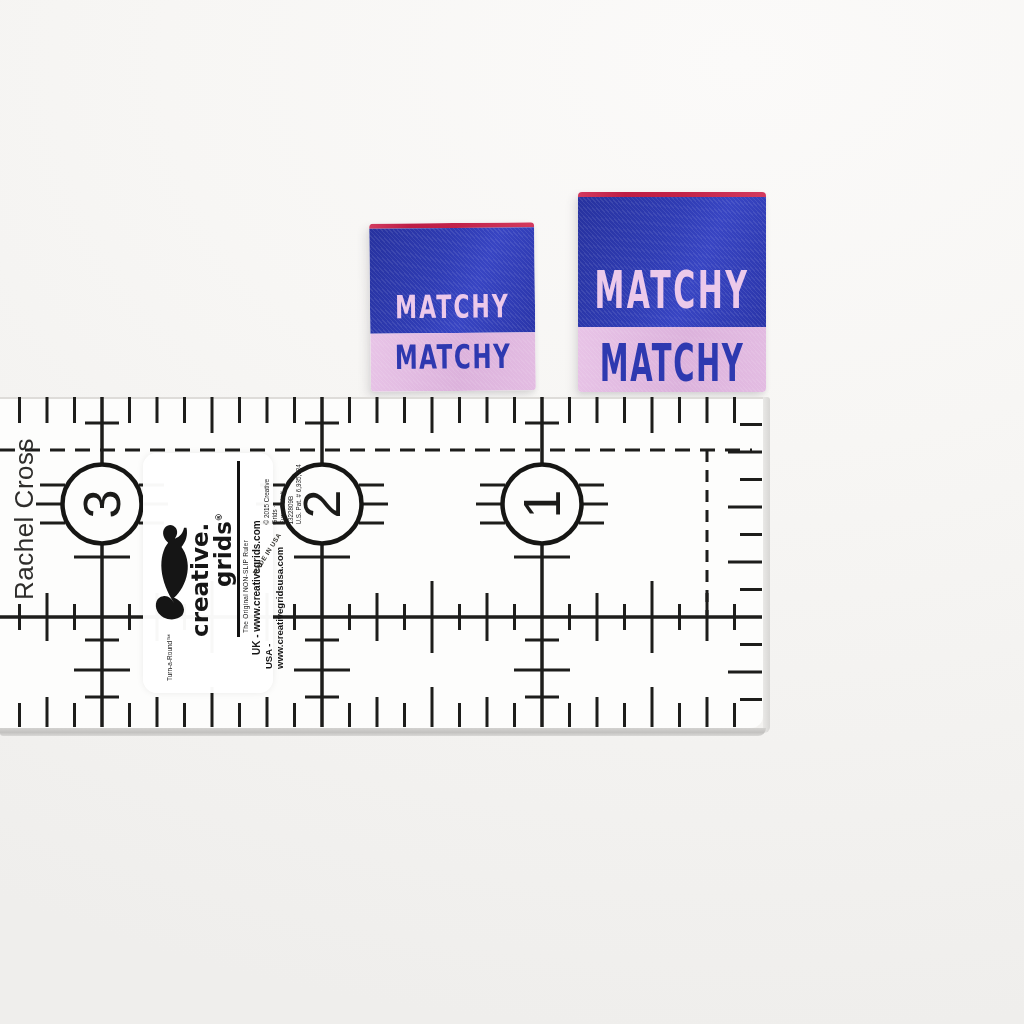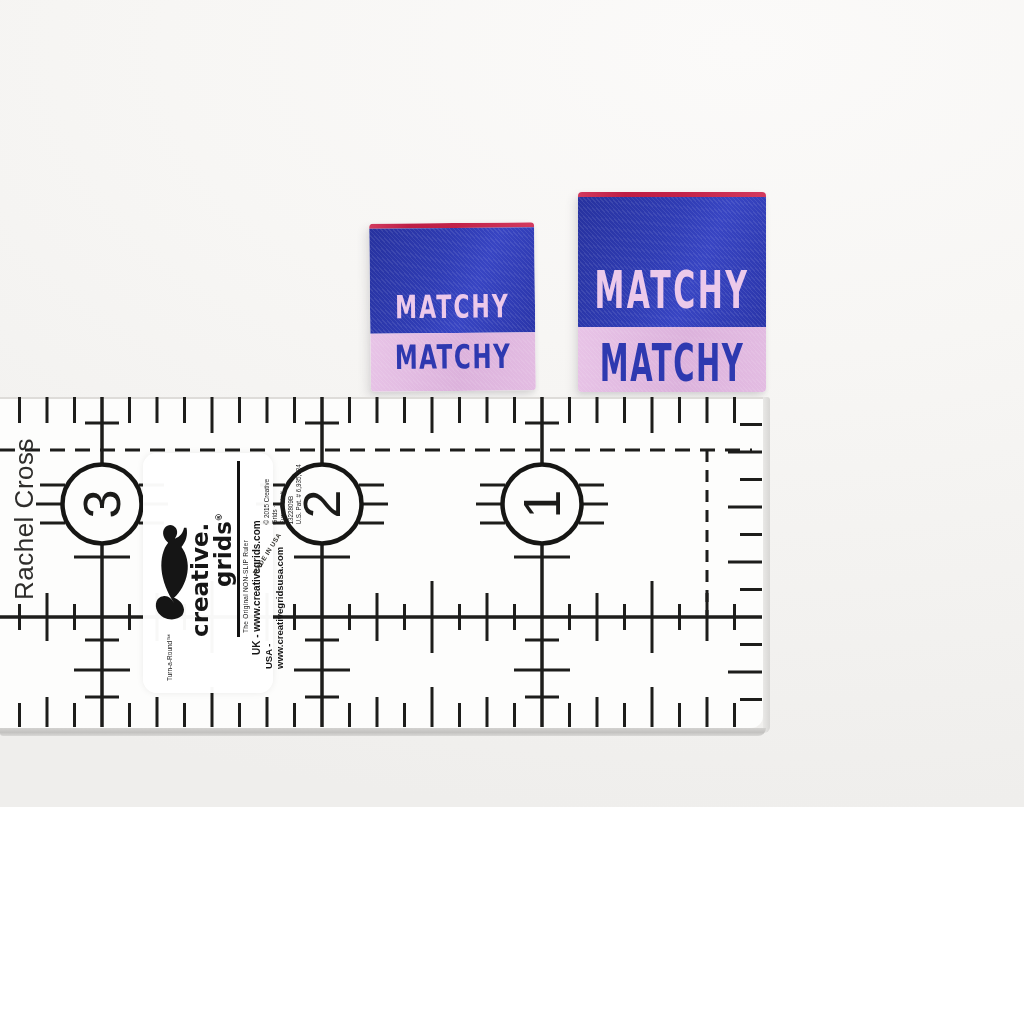--- a/index.html
+++ b/index.html
@@ -1,18 +1,18 @@
 <!DOCTYPE html>
 <html><head>
 <meta charset="utf-8">
 <style>
   html,body{margin:0;padding:0;width:1024px;height:1024px;}
   body{font-family:"Liberation Sans",sans-serif;}
   .scene{
-    position:relative;width:1024px;height:807px;overflow:hidden;
+    position:relative;width:1024px;height:1024px;overflow:hidden;
     background:radial-gradient(140% 95% at 72% 6%, #fbfaf9 0%, #f7f6f4 40%, #f2f1ef 78%, #efeeec 100%);
   }
 
   
   .fabric-label{
     position:absolute;border-radius:4px;overflow:hidden;
     display:flex;flex-direction:column;
     box-shadow:-4px 5px 10px rgba(70,60,80,.13), 0 2px 4px rgba(70,60,80,.08);
   }
   .fabric-label--small{left:370px;top:223px;width:165px;height:168px;transform:rotate(-0.6deg);}

